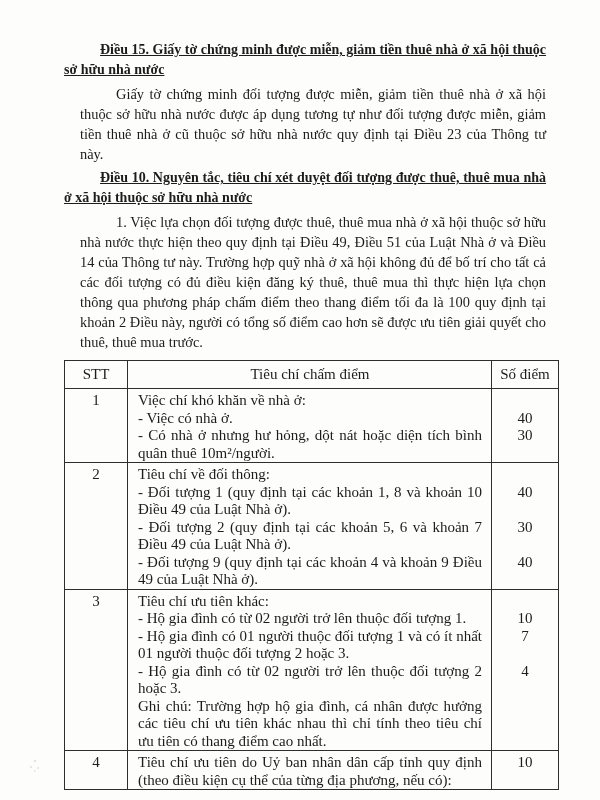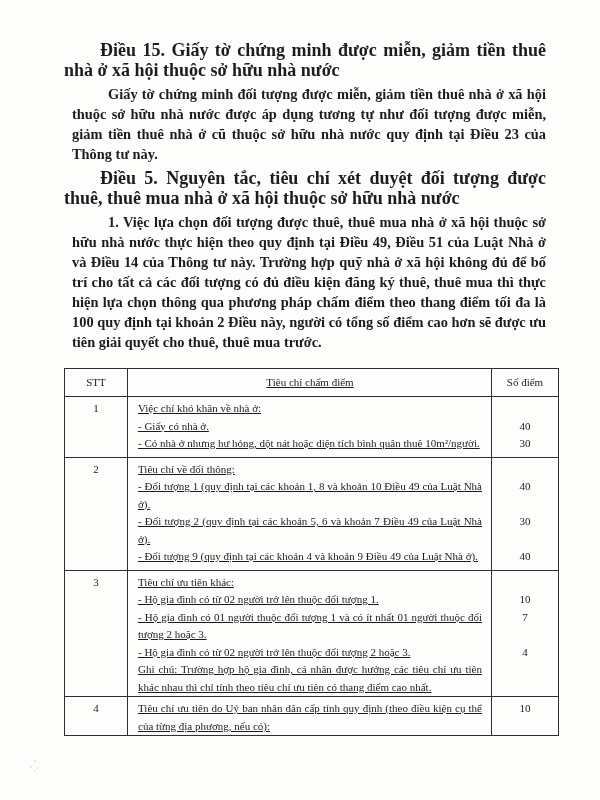--- a/index.html
+++ b/index.html
@@ -18,35 +18,35 @@
     top: 40px;
     width: 482px;
     font-size: 14.4px;
     line-height: 20px;
     text-align: justify;
   }
   .heading {
     font-weight: 700;
     text-indent: 36px;
     margin: 4px 0 0 0;
-    font-size: 18px;
+    font-size: 14px;
     line-height: 20px;
+    text-decoration: underline;
   }
   .heading:first-child { margin-top: 0; }
   .para {
     text-indent: 36px;
-    margin: 4px 0 0 8px;
-    font-weight: bold;
+    margin: 4px 0 0 16px;
   }
   table.score-table {
     border-collapse: collapse;
     table-layout: fixed;
     width: 100%;
-    margin-top: 16px;
-    font-size: 11px;
+    margin-top: 8px;
+    font-size: 15px;
     line-height: 17.5px;
     border: 1px solid #2e2e2e;
   }
   table.score-table thead tr { height: 28px; }
   table.score-table th {
     border: 1px solid #2e2e2e;
     font-weight: 400;
     text-align: center;
     vertical-align: middle;
     padding: 2px 4px;
@@ -56,21 +56,21 @@
     border-right: 1px solid #2e2e2e;
     border-top: none;
     border-bottom: none;
     vertical-align: top;
     padding: 0 8px;
   }
   table.score-table tbody { border-top: 1px solid #2e2e2e; border-bottom: 1px solid #2e2e2e; }
   table.score-table tbody tr:first-child td { padding-top: 3px; }
   table.score-table tbody tr:last-child td { padding-bottom: 4px; }
   .c-stt  { width: 54px; text-align: center; }
-  .c-crit { width: 344px; text-align: justify; padding: 0 9px 0 10px !important; text-decoration: underline; }
+  .c-crit { width: 344px; text-align: justify; padding: 0 9px 0 10px !important; }
   .c-crit-pad { padding-top: 3px !important; }
   .c-score { width: 58px; text-align: center; }
   .artifact {
     position: absolute;
     left: 28px;
     top: 758px;
     width: 16px;
     height: 14px;
     opacity: 0.55;
   }
@@ -86,40 +86,40 @@
 </style>
 </head>
 <body>
 
 <div class="page">
   <div class="content">
 
     <div class="heading">Điều 15. Giấy tờ chứng minh được miễn, giảm tiền thuê nhà ở xã hội thuộc sở hữu nhà nước</div>
     <div class="para">Giấy tờ chứng minh đối tượng được miễn, giảm tiền thuê nhà ở xã hội thuộc sở hữu nhà nước được áp dụng tương tự như đối tượng được miễn, giảm tiền thuê nhà ở cũ thuộc sở hữu nhà nước quy định tại Điều 23 của Thông tư này.</div>
 
-    <div class="heading">Điều 5. Nguyên tắc, tiêu chí xét duyệt đối tượng được thuê, thuê mua nhà ở xã hội thuộc sở hữu nhà nước</div>
+    <div class="heading">Điều 10. Nguyên tắc, tiêu chí xét duyệt đối tượng được thuê, thuê mua nhà ở xã hội thuộc sở hữu nhà nước</div>
     <div class="para">1. Việc lựa chọn đối tượng được thuê, thuê mua nhà ở xã hội thuộc sở hữu nhà nước thực hiện theo quy định tại Điều 49, Điều 51 của Luật Nhà ở và Điều 14 của Thông tư này. Trường hợp quỹ nhà ở xã hội không đủ để bố trí cho tất cả các đối tượng có đủ điều kiện đăng ký thuê, thuê mua thì thực hiện lựa chọn thông qua phương pháp chấm điểm theo thang điểm tối đa là 100 quy định tại khoản 2 Điều này, người có tổng số điểm cao hơn sẽ được ưu tiên giải quyết cho thuê, thuê mua trước.</div>
 
     <table class="score-table">
       <thead>
         <tr>
           <th class="c-stt">STT</th>
           <th class="c-crit">Tiêu chí chấm điểm</th>
           <th class="c-score">Số điểm</th>
         </tr>
       </thead>
 
       <tbody>
         <tr>
           <td class="c-stt" rowspan="3">1</td>
           <td class="c-crit c-crit-pad">Việc chí khó khăn về nhà ở:</td>
           <td class="c-score"></td>
         </tr>
         <tr>
-          <td class="c-crit">- Giấy có nhà ở.</td>
+          <td class="c-crit">- Việc có nhà ở.</td>
           <td class="c-score">40</td>
         </tr>
         <tr>
           <td class="c-crit">- Có nhà ở nhưng hư hỏng, dột nát hoặc diện tích bình quân thuê 10m²/người.</td>
           <td class="c-score">30</td>
         </tr>
       </tbody>
 
       <tbody>
         <tr>

